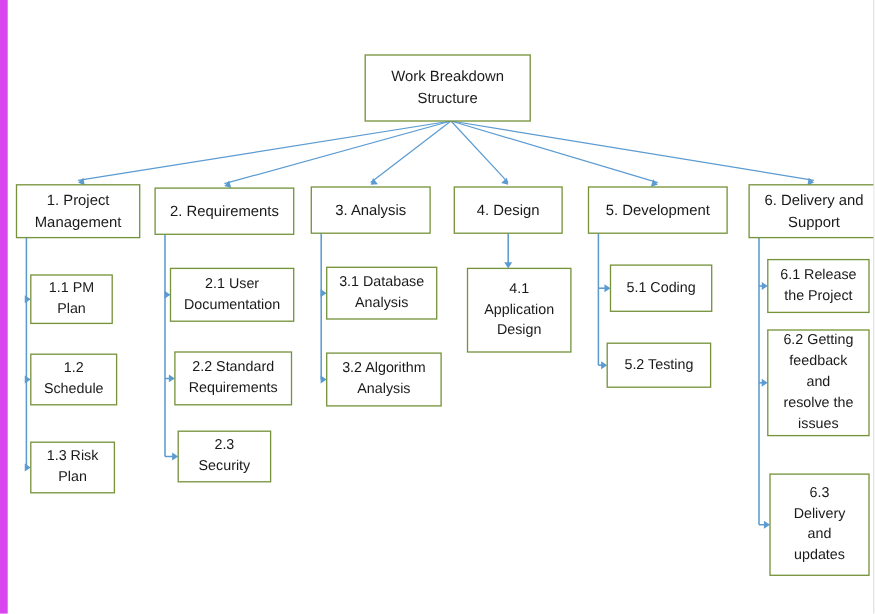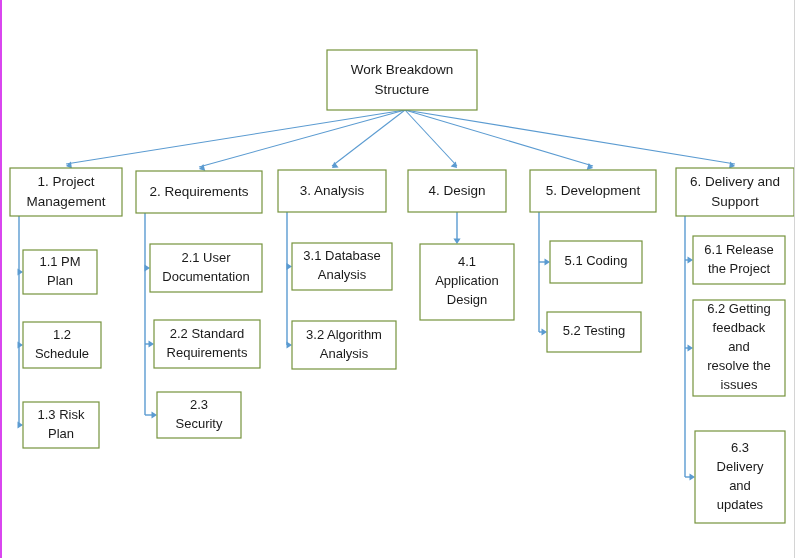--- a/index.html
+++ b/index.html
@@ -10,21 +10,21 @@
   }
   body {
     font-family: "Liberation Sans", sans-serif;
   }
   #canvas {
     position: relative;
     width: 795px;
     height: 558px;
     background: #ffffff;
     box-sizing: border-box;
-    border-left: 2px solid #d946ef;
+    border-left: 7px solid #d946ef;
     border-right: 1px solid #d4d4d4;
     overflow: hidden;
   }
   #wbs-svg {
     position: absolute;
     left: 0;
     top: 0;
     width: 795px;
     height: 558px;
   }

